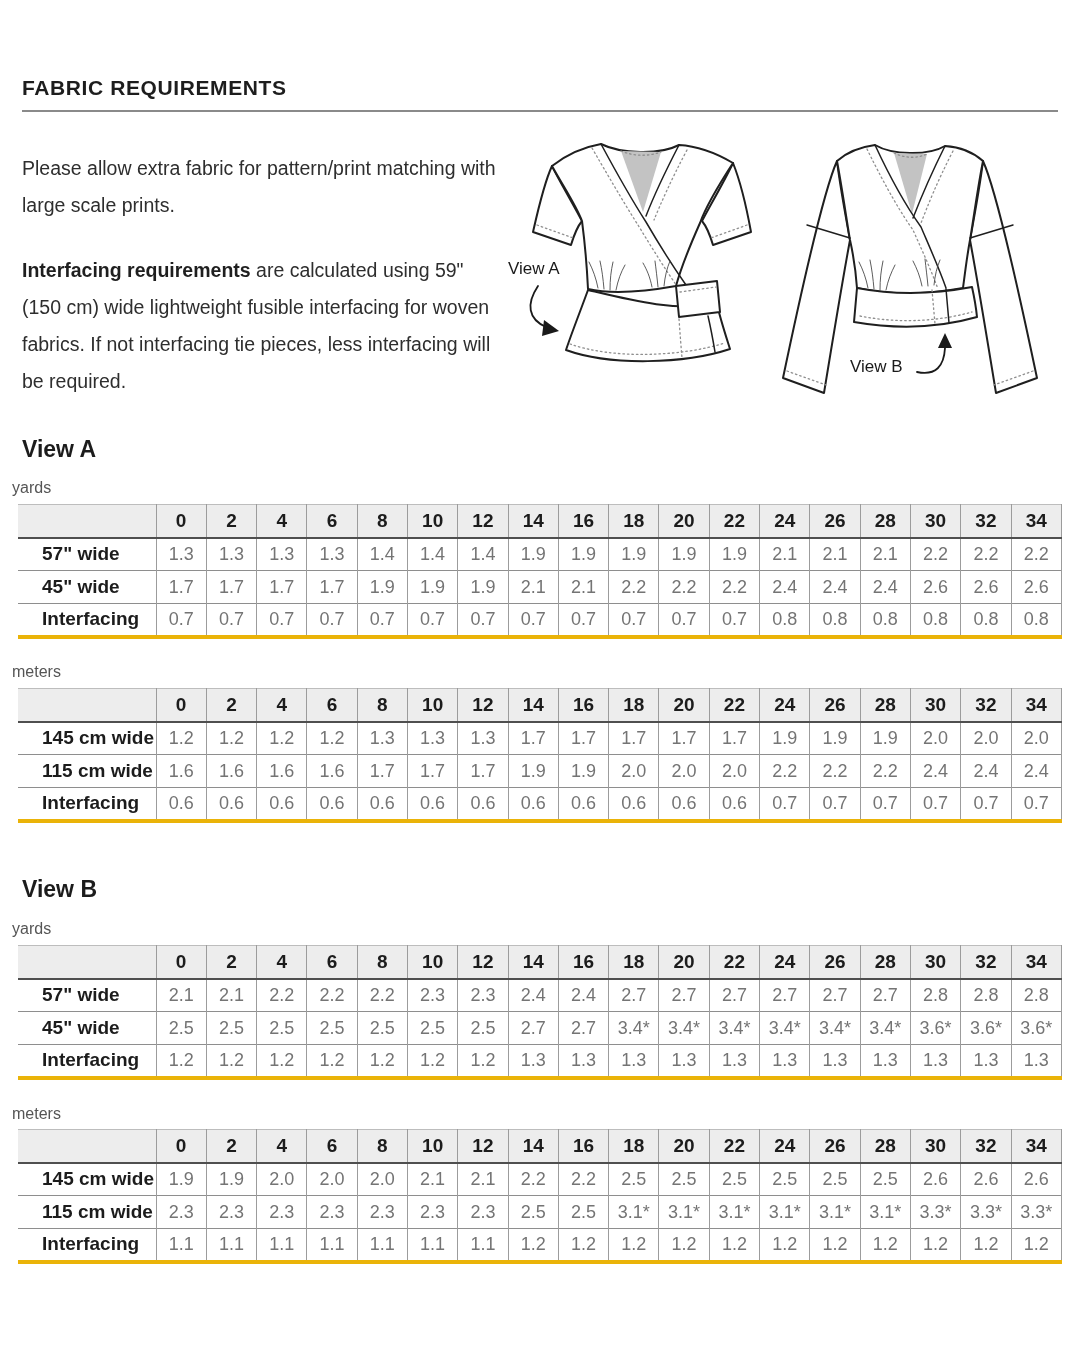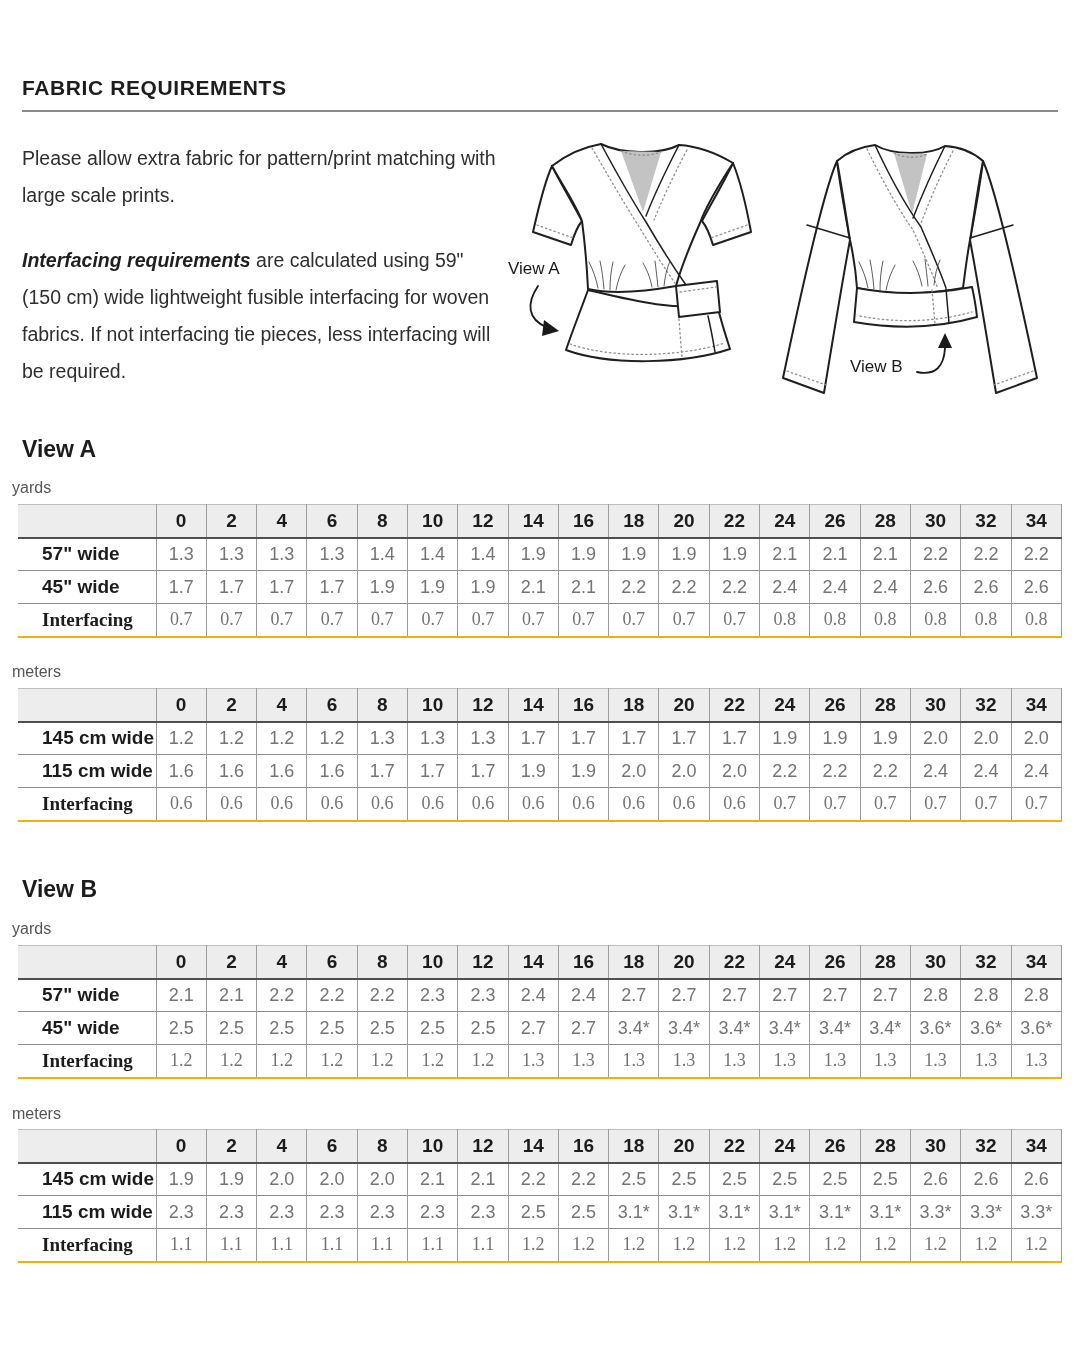--- a/index.html
+++ b/index.html
@@ -8,25 +8,25 @@
     font-family:"Liberation Sans", sans-serif; color:#2d2d2d; overflow:hidden;
   }
   .page-title {
     position:absolute; left:22px; top:76px;
     font-size:21px; font-weight:700; letter-spacing:0.6px; color:#1d1d1d;
   }
   .title-rule {
     position:absolute; left:22px; top:110px; width:1036px; height:2px; background:#8a8a8a;
   }
   .intro {
-    position:absolute; left:22px; top:140px; width:478px;
+    position:absolute; left:22px; top:150px; width:478px;
     font-size:19.5px; line-height:37px; color:#2e2e2e;
   }
   .intro p { margin:0 0 28px 0; }
-  .intro .lead { font-weight:700; color:#1f1f1f;font-style:italic; }
+  .intro .lead { font-weight:700; color:#1f1f1f; }
   .illustration {
     position:absolute; left:480px; top:128px; width:600px; height:288px;
   }
   .illustration svg { position:absolute; left:0; top:0; }
   .flat-label {
     position:absolute; font-size:17px; color:#1a1a1a; white-space:nowrap;
   }
   .label-view-a { left:28px; top:131px; }
   .label-view-b { left:370px; top:229px; }
   .section-heading {
@@ -54,21 +54,21 @@
     border-left:1px solid #9c9c9c; padding:0; text-align:center; vertical-align:middle;
   }
   table.fabric th:first-child, table.fabric td:first-child { border-left:none; }
   table.fabric th:last-child, table.fabric td:last-child { border-right:1px solid #9c9c9c;margin-top:28px; }
   table.fabric thead tr { height:33px; }
   table.fabric thead th {
     background:#ededed; font-size:19px; font-weight:700; color:#1c1c1c;
     border-bottom:2px solid #4f4f4f;
   }
   table.fabric tbody tr { height:33px; border-bottom:1px solid #8e8e8e; }
-  table.fabric tbody tr:last-child { border-bottom:2px solid #eab308;font-family:Liberation Serif, serif; }
+  table.fabric tbody tr:last-child { border-bottom:4px solid #eab308; }
   table.fabric tbody th {
     font-size:19px; font-weight:700; color:#1c1c1c; text-align:left; padding-left:24px;
     background:#ffffff;
   }
   table.fabric tbody td { font-size:18px; font-weight:400; color:#747474; background:#ffffff; }
   
   .g-out  { fill:#ffffff; stroke:#1f1f1f; stroke-width:2;   stroke-linejoin:round; }
   .g-seam { fill:none;    stroke:#1f1f1f; stroke-width:1.5; stroke-linecap:round; }
   .g-dot  { fill:none;    stroke:#8f8f8f; stroke-width:1.3; stroke-dasharray:1.5 3; stroke-linecap:round; }
   .g-grey { fill:#c3c3c3; stroke:none; }

